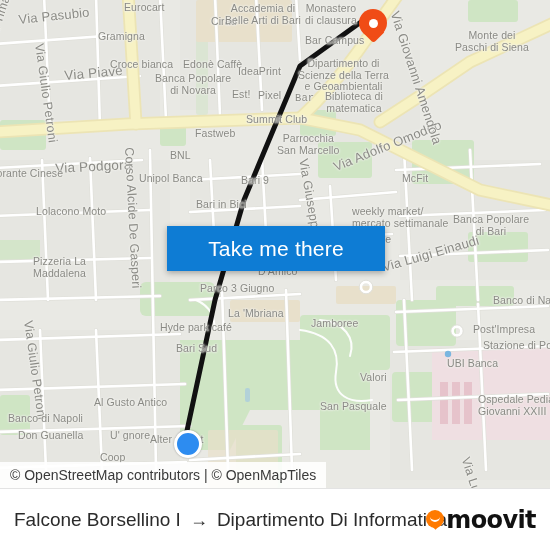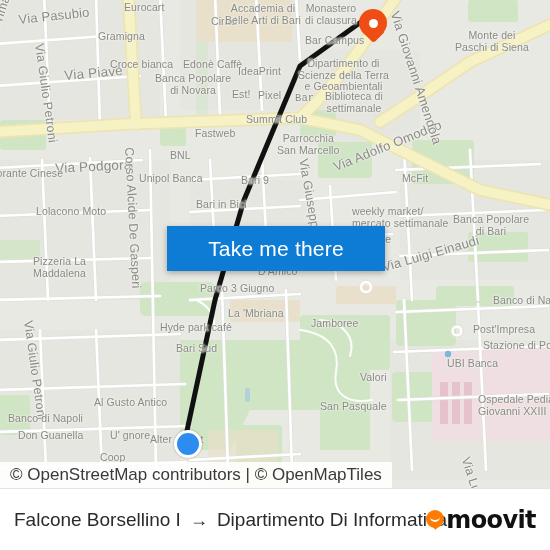--- a/index.html
+++ b/index.html
@@ -66,21 +66,21 @@
     font-family:"Liberation Sans", sans-serif;
     letter-spacing:.2px;
   }
 
   
   #attrib{
     position:absolute;left:0;top:462px;height:26px;
     padding:0 10px;
     display:flex;align-items:center;
     background:rgba(255,255,255,.88);
-    color:#3a3a3a;font-size:17px;
+    color:#3a3a3a;font-size:14px;
   }
 
   
   #footer{
     position:absolute;left:0;top:488px;width:550px;height:62px;
     background:#ffffff;border-top:1px solid #e3e3e3;
     display:flex;align-items:center;
   }
   #route-title{
     margin-left:14px;display:flex;align-items:baseline;
@@ -332,21 +332,21 @@
 e Geoambientali</div>
         <div class="lbl poi ctr" style="left: 455px; top: 30px;">Monte dei
 Paschi di Siena</div>
         <div class="lbl poi ctr" style="left: 155px; top: 73px;">Banca Popolare
 di Novara</div>
         <div class="lbl poi" style="left: 238px; top: 66px;">IdeaPrint</div>
         <div class="lbl poi" style="left: 232px; top: 89px;">Est!</div>
         <div class="lbl poi" style="left: 258px; top: 90px;">Pixel</div>
         <div class="lbl poi" style="left: 295px; top: 93px; font-family: Liberation Mono, monospace;">Bar</div>
         <div class="lbl poi ctr" style="left: 325px; top: 91px;">Biblioteca di
-settimanale</div>
+matematica</div>
         <div class="lbl poi" style="left: 246px; top: 114px;">Summit Club</div>
         <div class="lbl poi" style="left: 195px; top: 128px;">Fastweb</div>
         <div class="lbl poi ctr" style="left: 277px; top: 133px;">Parrocchia
 San Marcello</div>
         <div class="lbl poi" style="left: 170px; top: 150px;">BNL</div>
         <div class="lbl poi" style="left: 139px; top: 173px;">Unipol Banca</div>
         <div class="lbl poi" style="left: -22px; top: 168px;">Ristorante Cinese</div>
         <div class="lbl poi" style="left: 402px; top: 173px;">McFit</div>
         <div class="lbl poi" style="left: 241px; top: 175px;">Bari 9</div>
         <div class="lbl poi" style="left: 36px; top: 206px;">Lolacono Moto</div>

